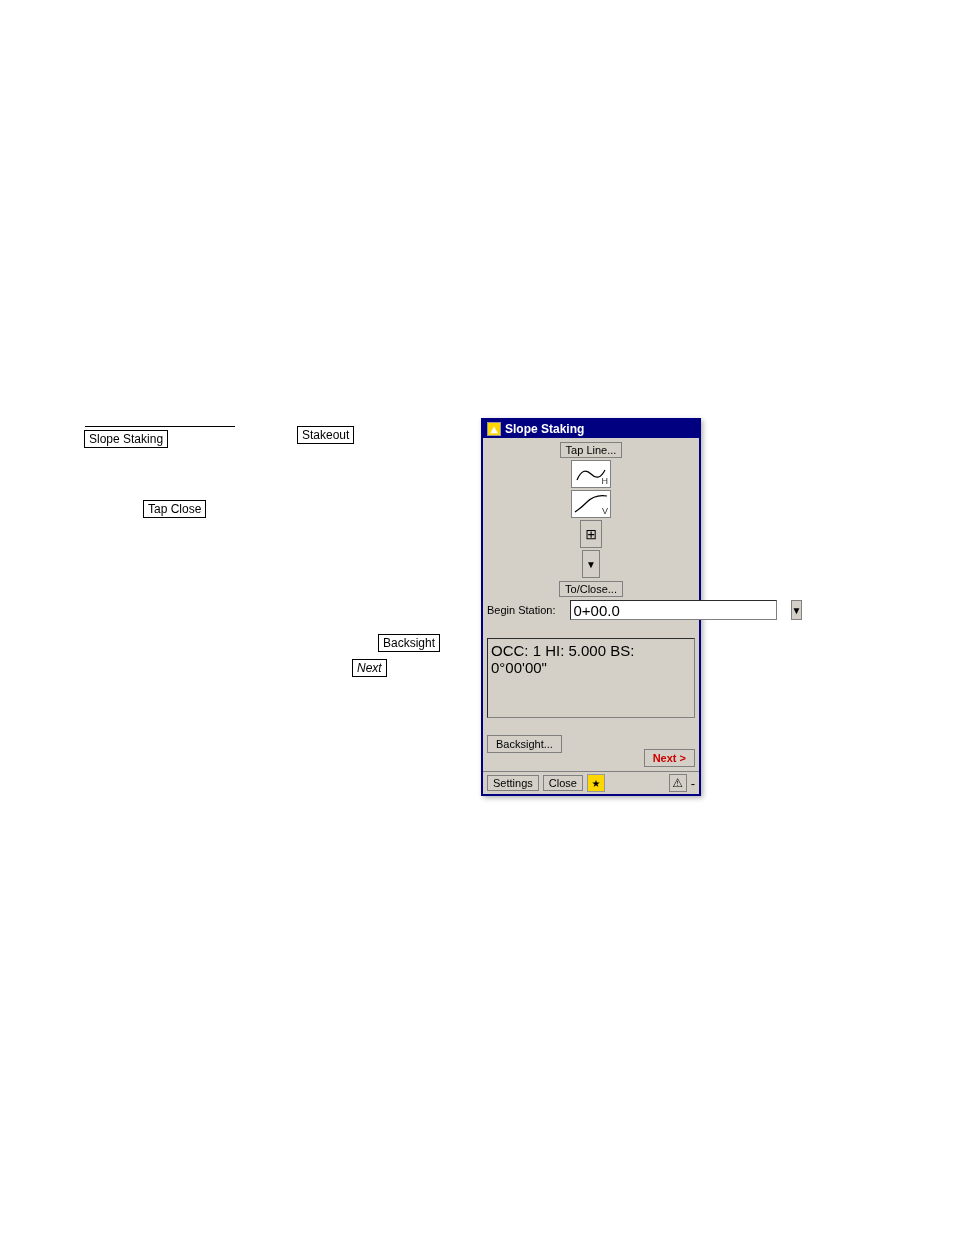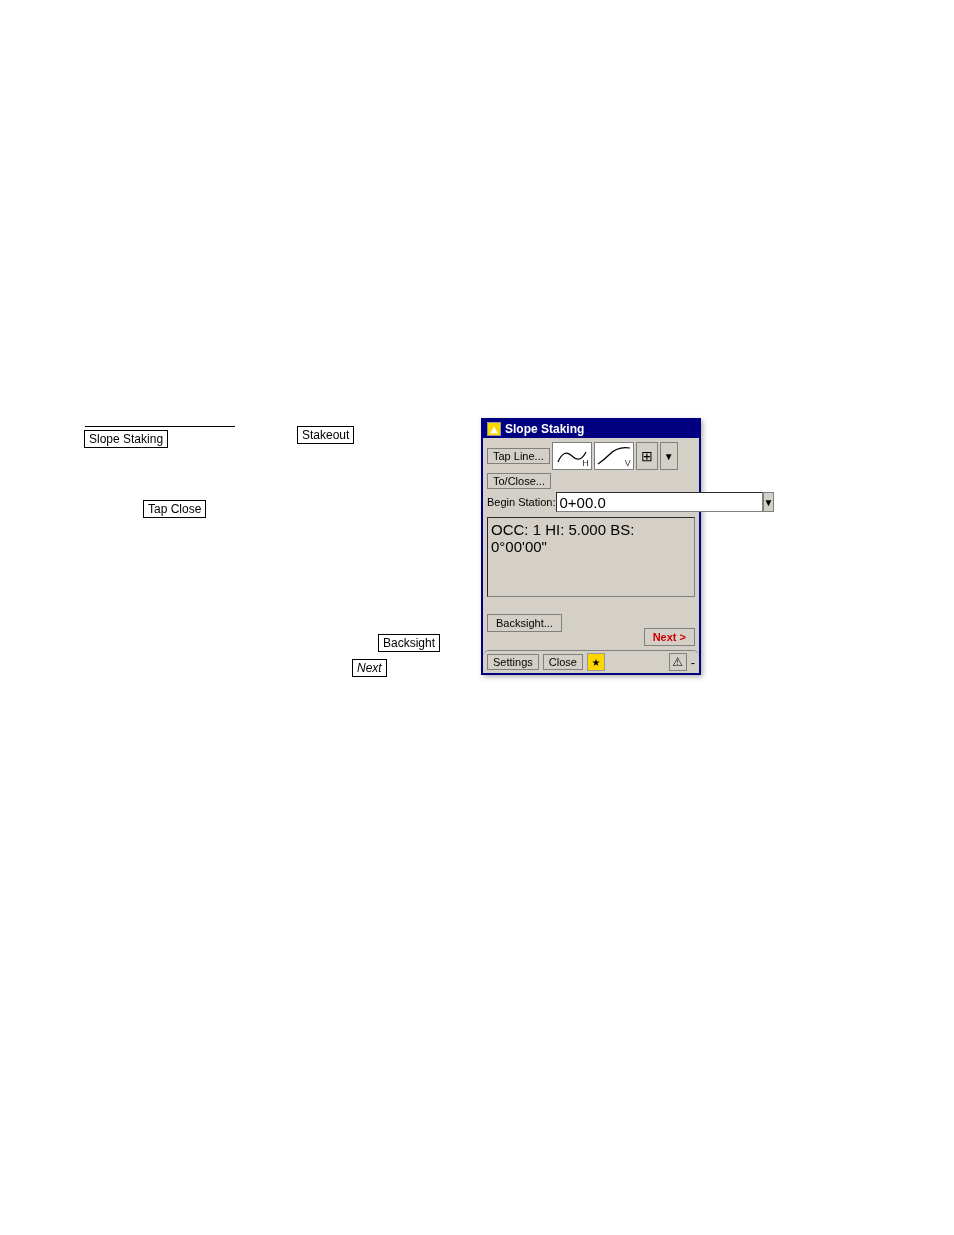--- a/index.html
+++ b/index.html
@@ -65,20 +65,21 @@
     .dialog-body {
       padding: 4px;
       background: #d4d0c8;
     }
 
     .dialog-row {
       display: flex;
       align-items: center;
       margin-bottom: 3px;
       gap: 2px;
+      flex-direction: column;
     }
 
     .dialog-btn {
       border: 1px solid #808080;
       background: #d4d0c8;
       font-size: 11px;
       padding: 1px 5px;
       cursor: pointer;
       font-family: Arial, sans-serif;
     }
@@ -135,22 +136,22 @@
       cursor: pointer;
       display: flex;
       align-items: center;
       justify-content: center;
       font-size: 10px;
     }
 
     .station-row {
       display: flex;
       align-items: center;
-      margin-bottom: 5px;
-      gap: 0;
+      margin-bottom: 18px;
+      gap: 14px;
     }
 
     .station-label {
       font-size: 11px;
       white-space: nowrap;
     }
 
     .station-input {
       flex: 1;
       border: 1px inset #808080;
@@ -207,21 +208,20 @@
       margin-top: 28px;
     }
 
     .dialog-statusbar {
       display: flex;
       align-items: center;
       border-top: 1px solid #808080;
       padding: 2px 4px;
       gap: 4px;
       background: #d4d0c8;
-      border-radius: 6px;
     }
 
     .status-btn {
       border: 1px solid #808080;
       background: #d4d0c8;
       font-size: 11px;
       padding: 1px 5px;
       cursor: pointer;
     }
 

